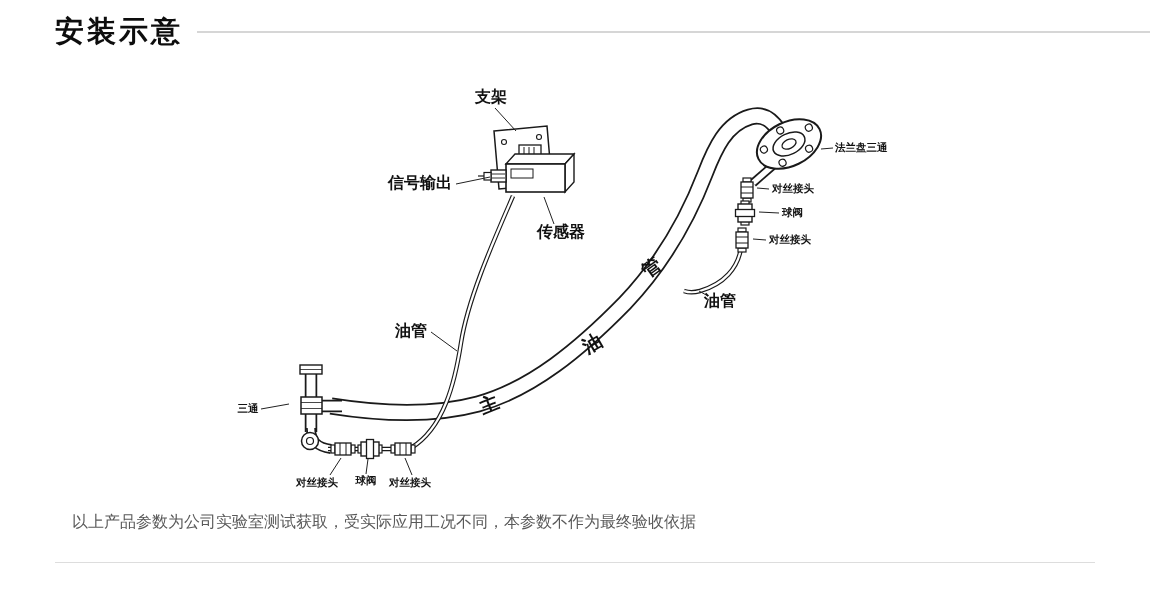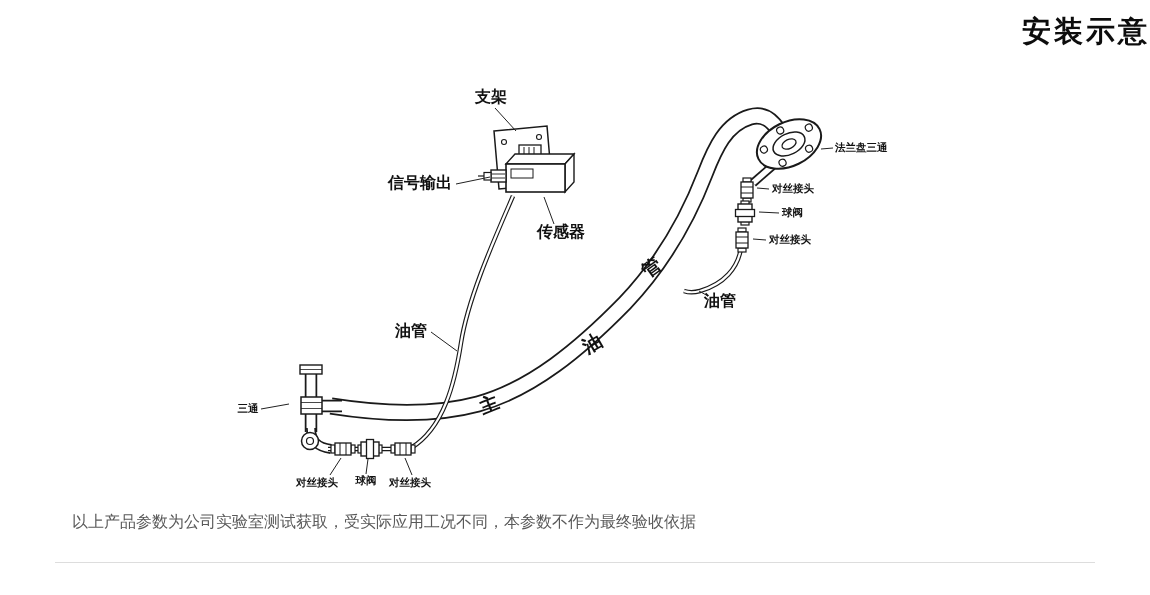--- a/index.html
+++ b/index.html
@@ -1,21 +1,21 @@
 <!DOCTYPE html>
 <html><head>
 <meta charset="utf-8">
 <style>
   * { margin:0; padding:0; box-sizing:border-box; }
   html,body { width:1150px; height:595px; }
   body {
     position:relative; background:#ffffff; overflow:hidden;
     font-family:"Liberation Sans","DejaVu Sans",sans-serif; color:#111;
   }
-  .header { position:absolute; left:55px; right:0; top:12px; display:flex; align-items:flex-end;flex-direction:column; }
+  .header { position:absolute; left:55px; right:0; top:12px; display:flex; align-items:center; }
   .page-title { font-size:29px; font-weight:700; letter-spacing:3px; color:#0d0d0d; white-space:nowrap; }
   .title-rule { flex:1; height:2px; background:#d6d6d6; margin-left:14px; }
   .diagram-svg { position:absolute; left:0; top:0; width:1150px; height:595px; }
   .footnote { position:absolute; left:72px; top:512px; font-size:16px; color:#595959; }
   .bottom-rule { position:absolute; left:55px; right:55px; top:562px; height:1px; background:#dddddd; }
 
   svg text { fill:#111; font-family:"Liberation Sans","DejaVu Sans",sans-serif; }
   .lbl-lg { font-size:16px; font-weight:600; }
   .lbl-sm { font-size:10.5px; font-weight:700; }
   .pipe-char { font-size:19px; font-weight:700; }

